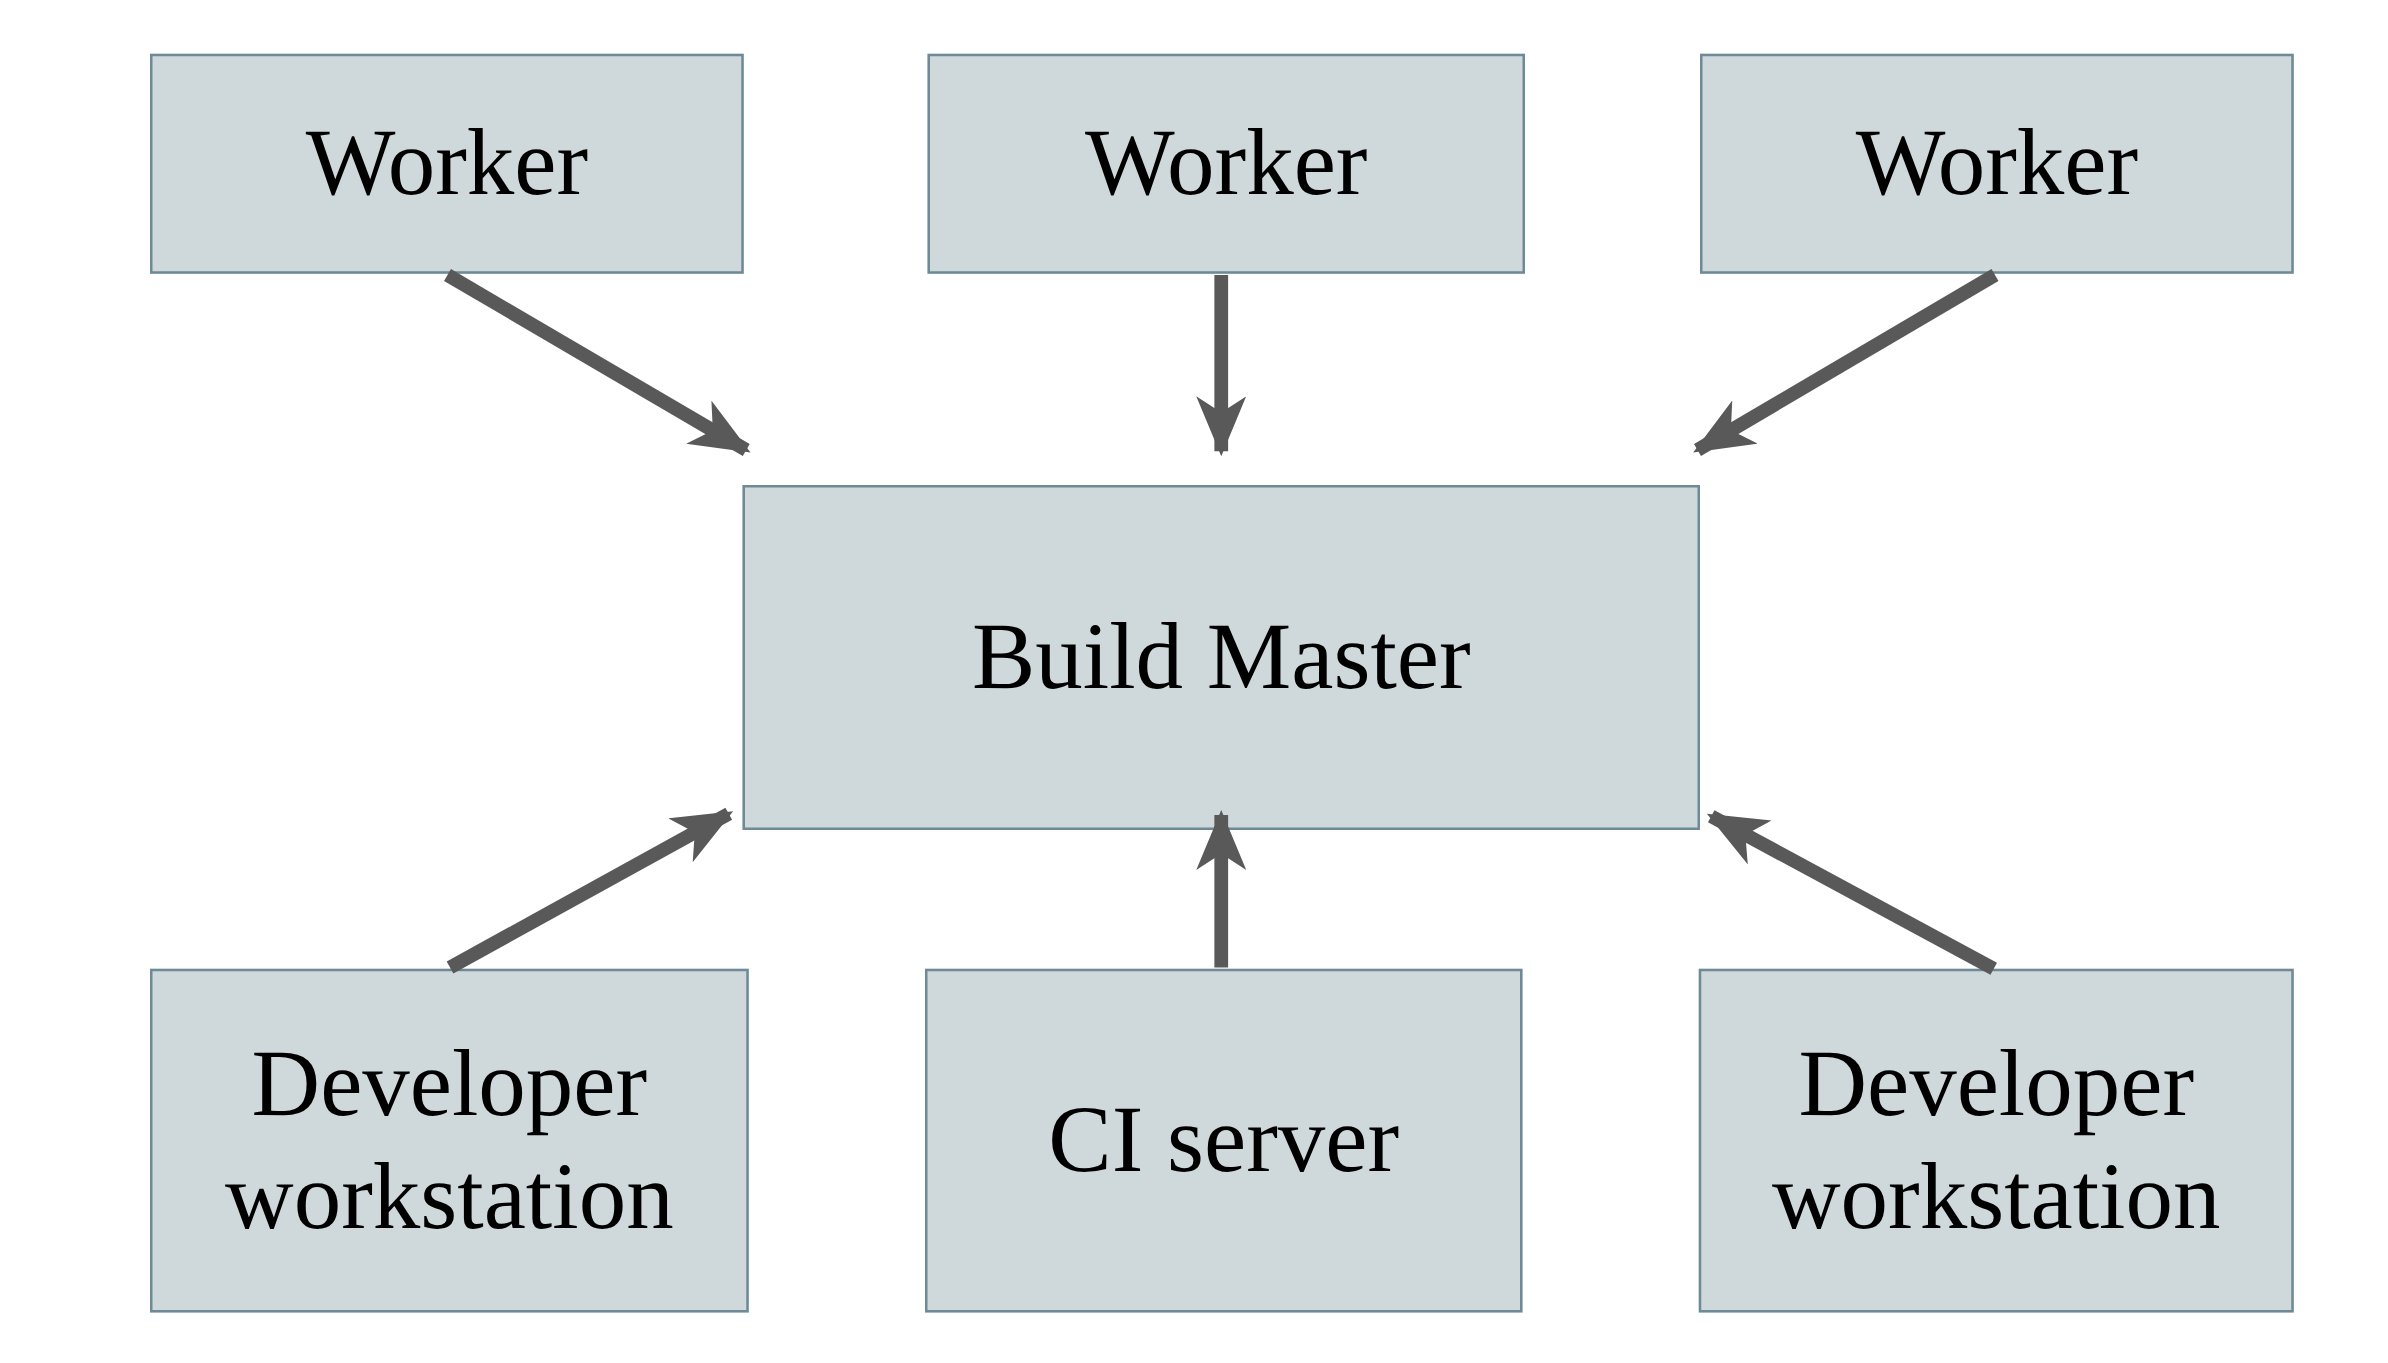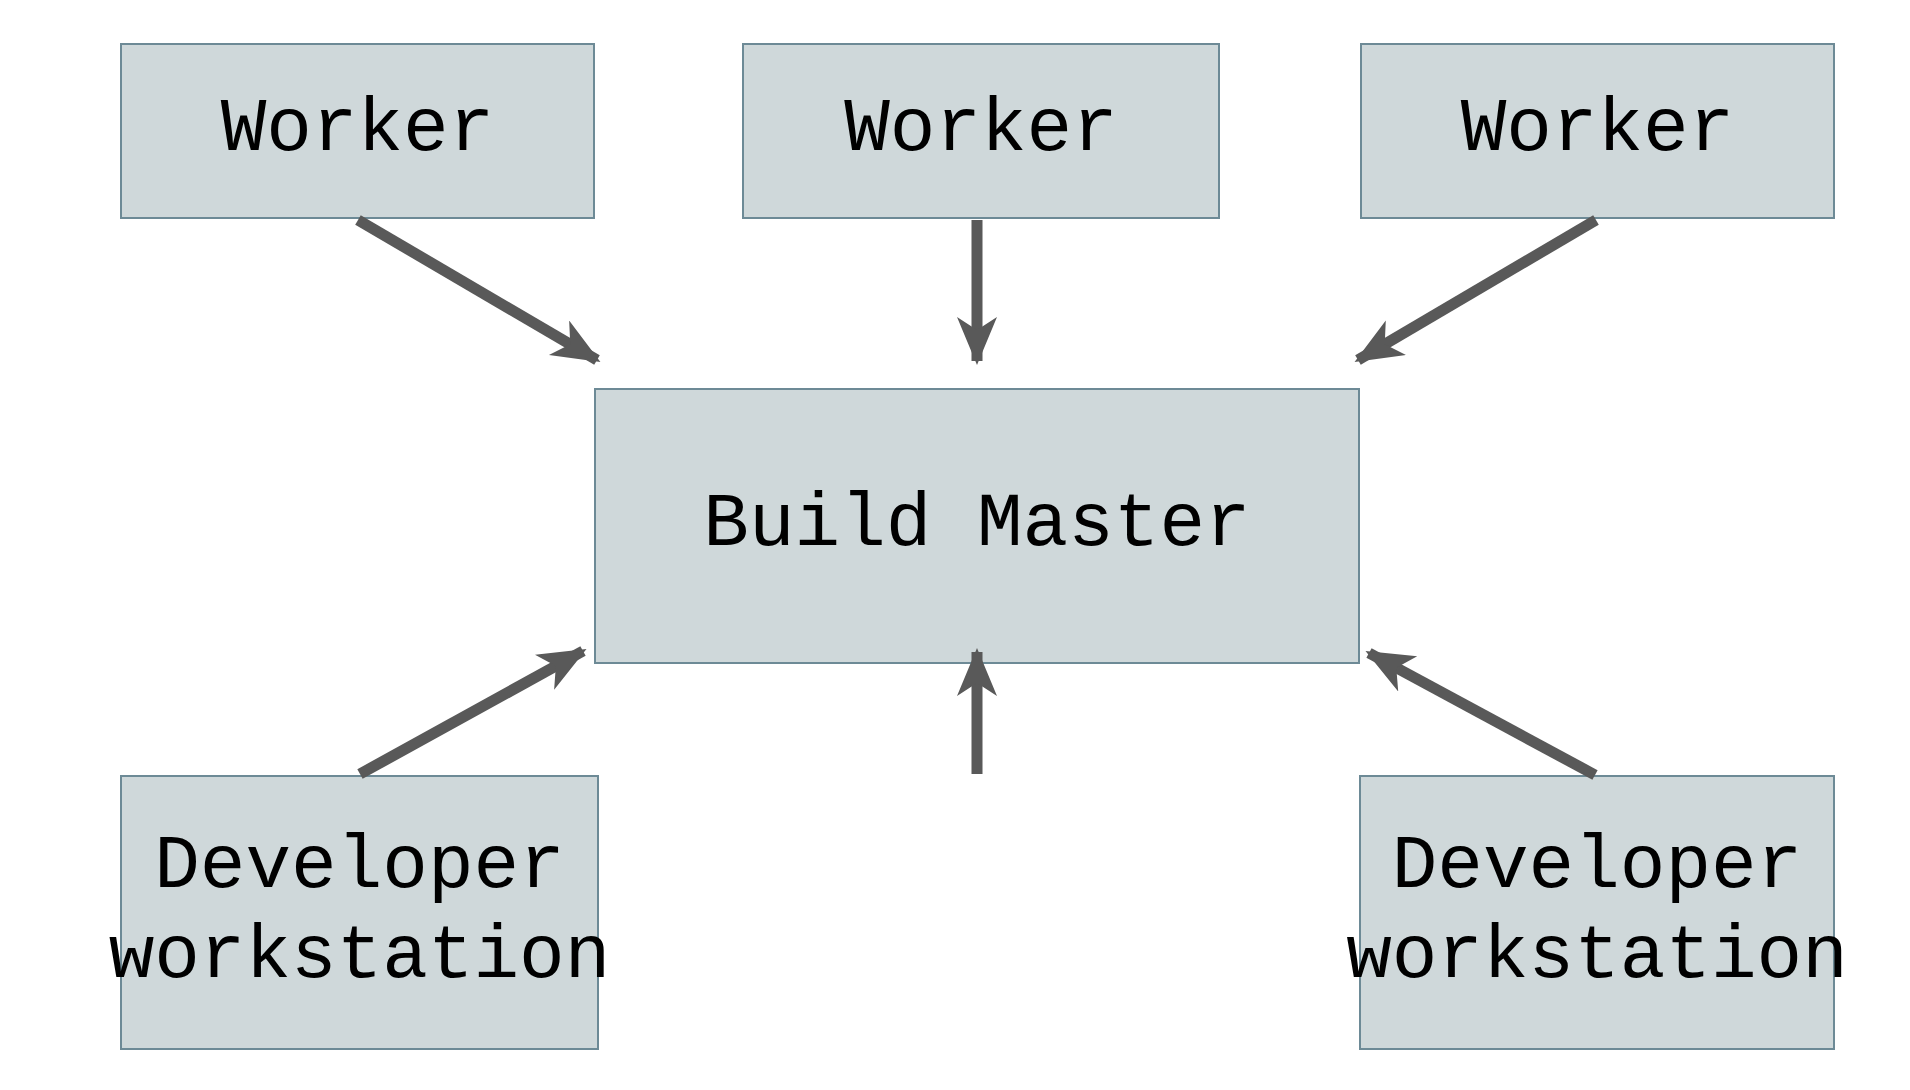--- a/index.html
+++ b/index.html
@@ -7,21 +7,21 @@
     margin: 0;
     padding: 0;
     background: #ffffff;
   }
   .canvas {
     position: relative;
     width: 1910px;
     height: 1090px;
     background: #ffffff;
     overflow: hidden;
-    font-family: Liberation Mono, monospace;
+    font-family: Liberation Serif, serif;
   }
   .node {
     position: absolute;
     box-sizing: border-box;
     background: #cfd8da;
     border: 2.5px solid #6d8a96;
     display: flex;
     align-items: center;
     justify-content: center;
     text-align: center;
@@ -68,20 +68,23 @@
     <span class="label">Worker</span>
   </div>
 
   <div class="node build-master">
     <span class="label">Build Master</span>
   </div>
 
   <div class="node dev-left">
     <span class="label">Developer workstation</span>
   </div>
+  <div class="node ci-server">
+    <span class="label">CI server</span>
+  </div>
   <div class="node dev-right">
     <span class="label">Developer workstation</span>
   </div>
 
   <svg class="connector-layer" viewBox="0 0 1910 1090" xmlns="http://www.w3.org/2000/svg">
     <defs>
       <marker id="stealth-head" markerUnits="userSpaceOnUse" markerWidth="50" markerHeight="42" refX="44" refY="20" orient="auto">
         <path d="M 0 0 L 48 20 L 0 40 L 13 20 Z" stroke="none" fill="#595959"></path>
       </marker>
     </defs>

